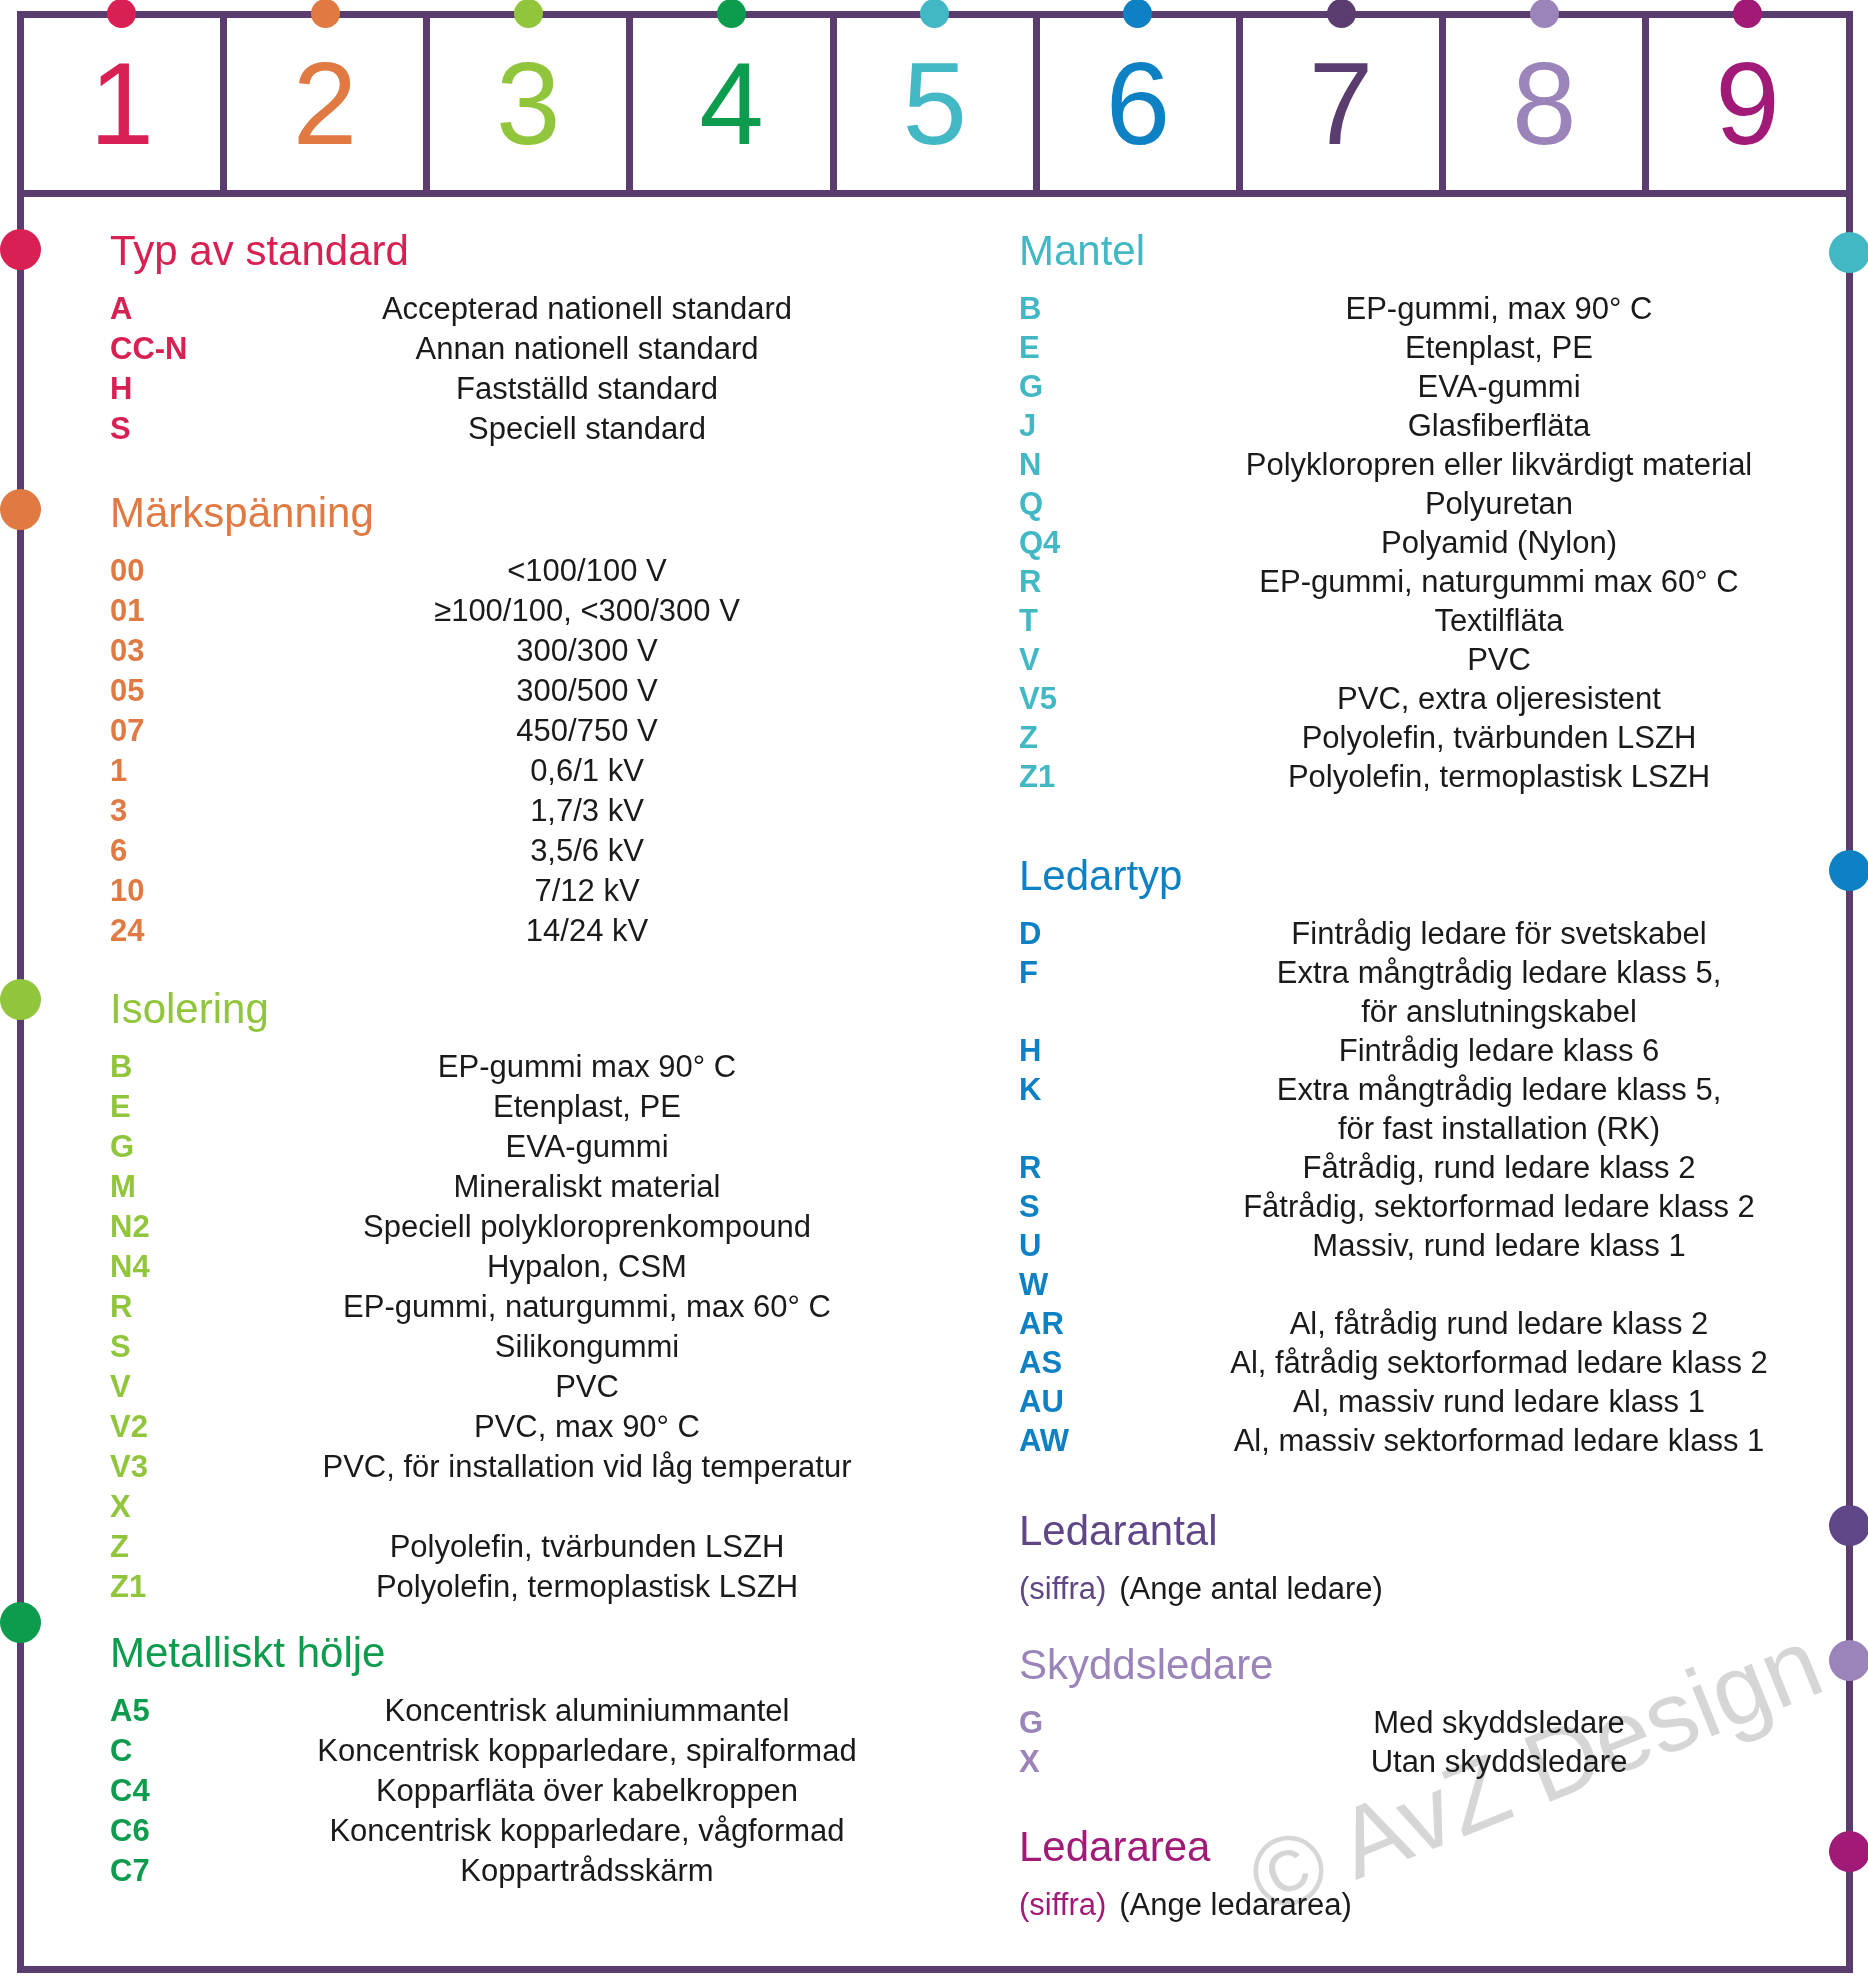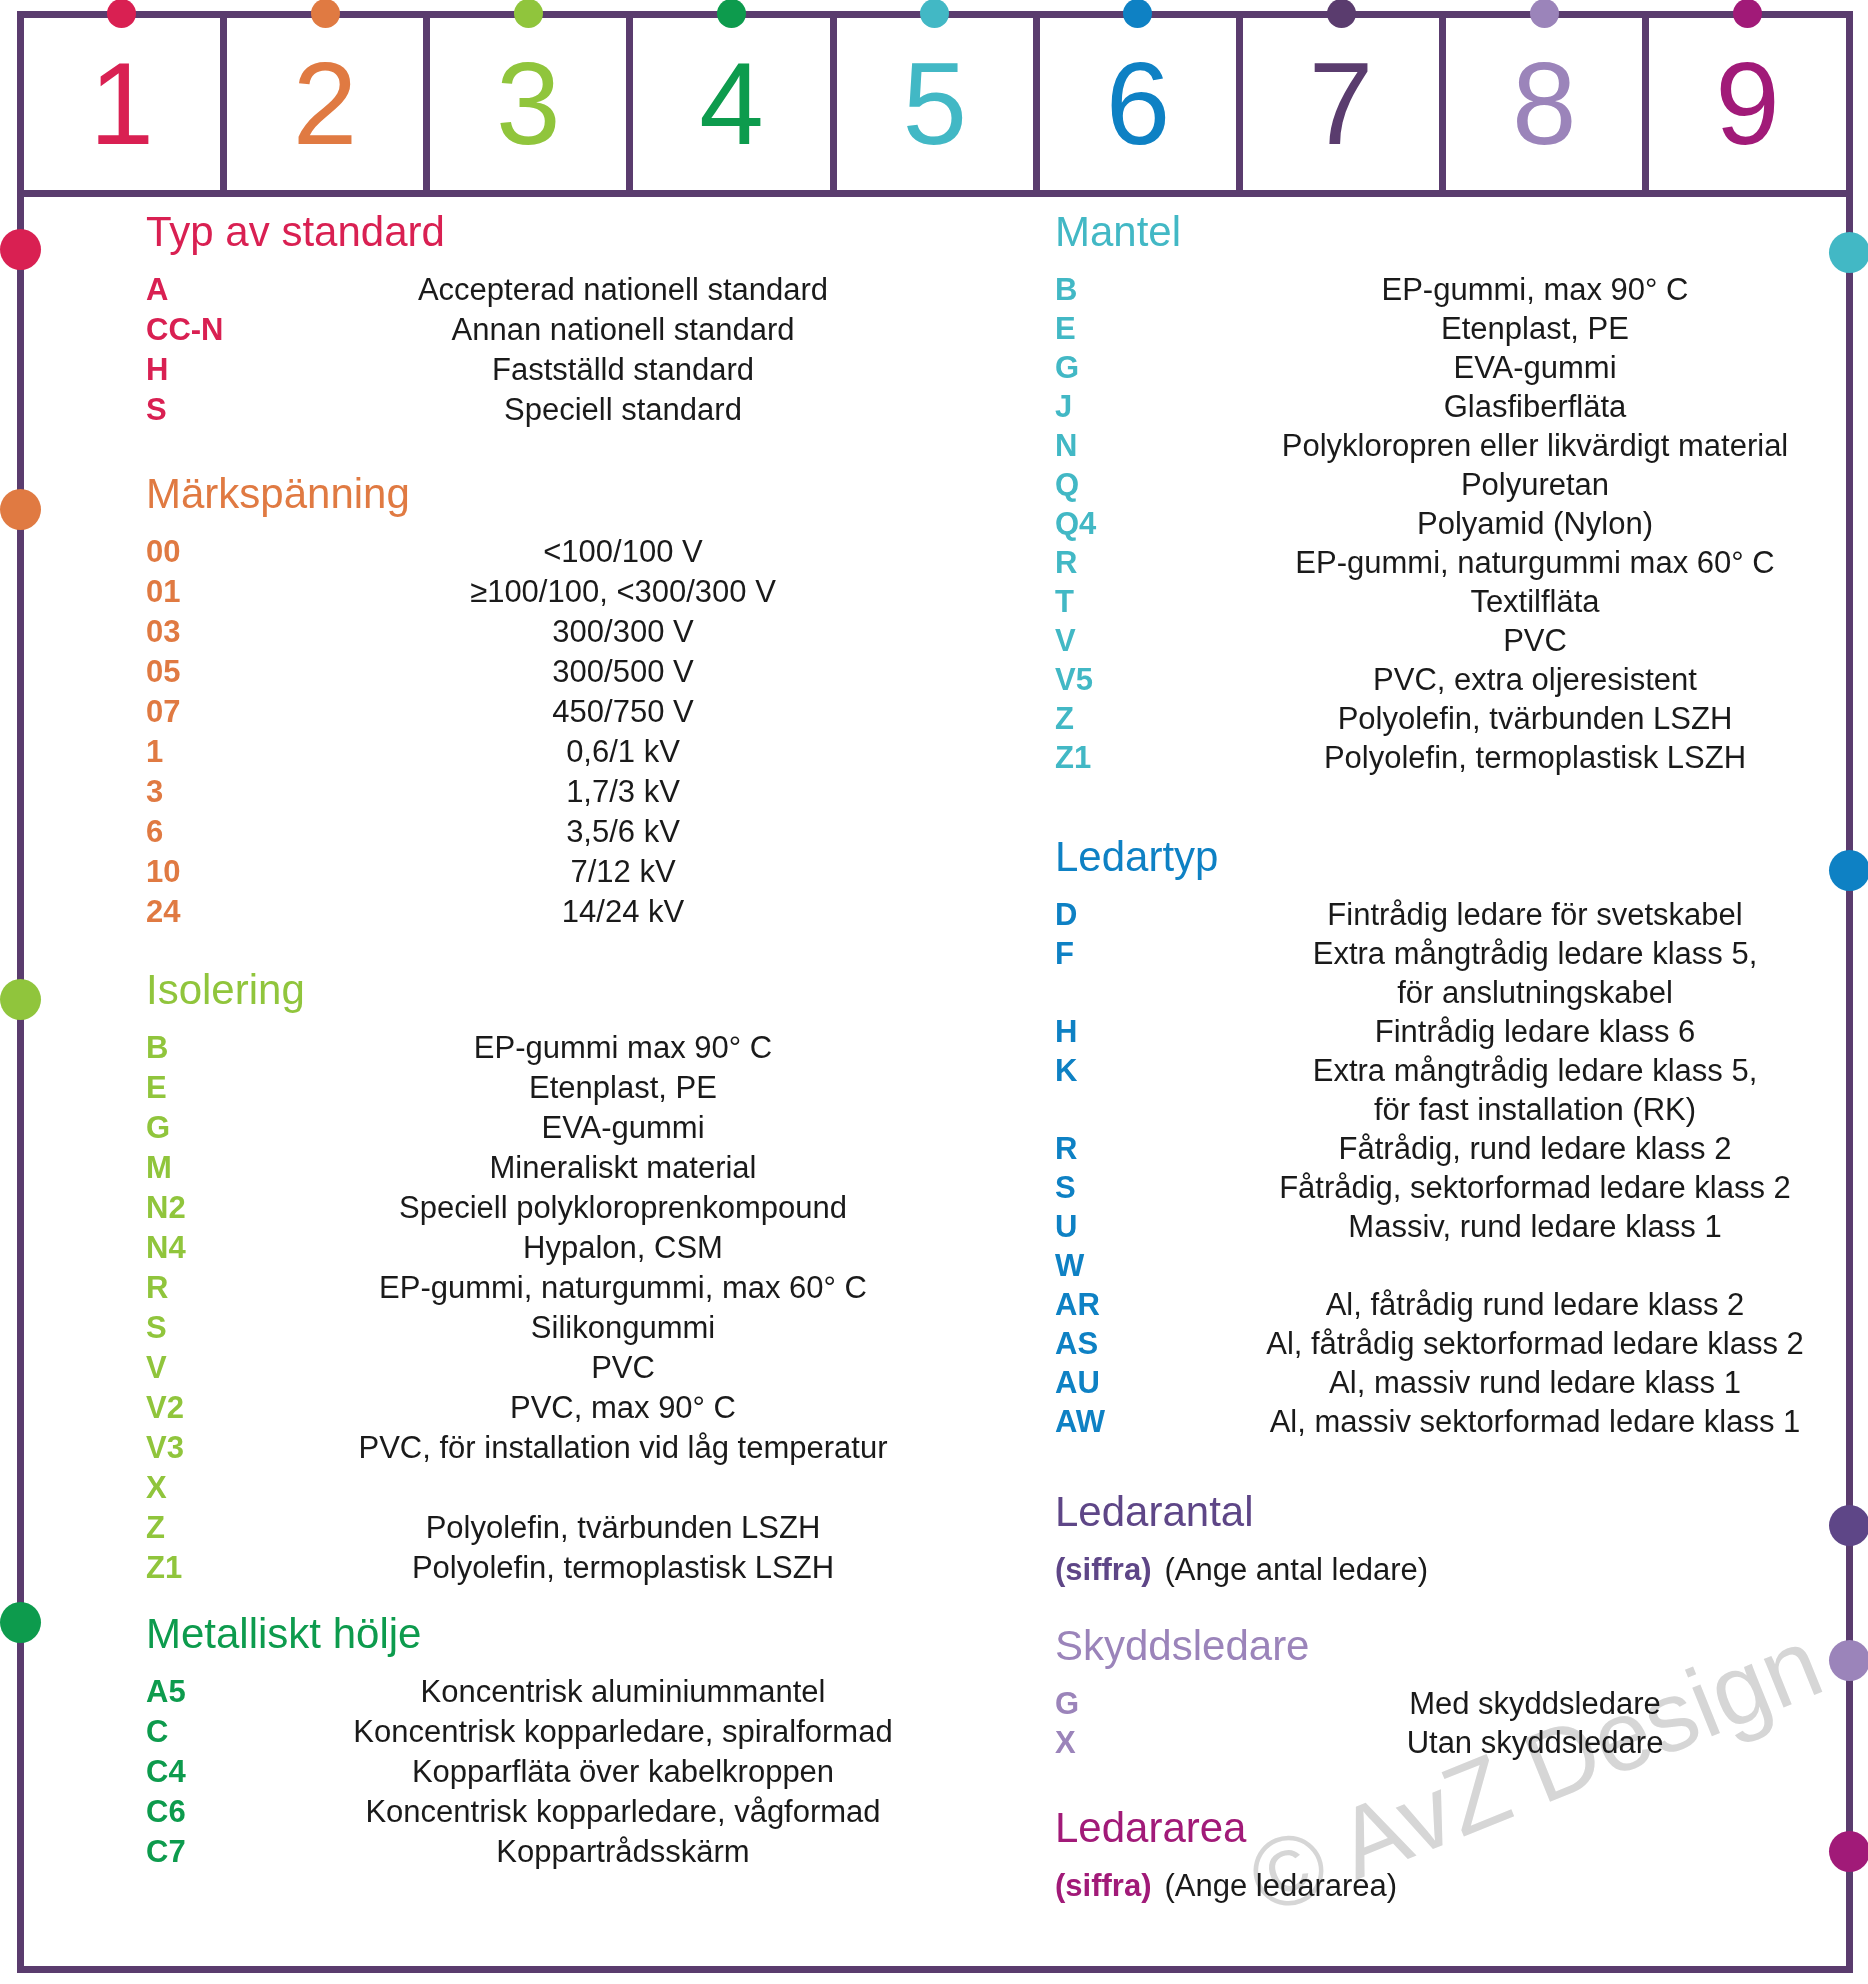--- a/index.html
+++ b/index.html
@@ -26,35 +26,35 @@
   .cell-number{font-size:116px;line-height:1;}
   .cell-dot{
     position:absolute;top:-18.3px;left:50%;margin-left:-14.5px;
     width:29px;height:29px;border-radius:50%;
   }
   
   .side-dot{position:absolute;width:41px;height:41px;border-radius:50%;}
   .side-dot.left{left:0px;}
   .side-dot.right{left:1829px;}
   
-  .col{position:absolute;top:208px;margin-left:36px;}
+  .col{position:absolute;top:227px;}
   .col-left{left:110px;width:838px;}
   .col-right{left:1019px;width:844px;}
   .section{--accent:#000;}
   .section-title{
     font-size:42px;line-height:47px;margin:0 0 15px 0;font-weight:normal;
     color:var(--accent);
   }
   .row{display:flex;align-items:flex-start;font-size:31px;}
   .col-left .row{line-height:40px;}
   .col-right .row{line-height:39px;}
   .code{flex:0 0 116px;font-weight:bold;color:var(--accent);}
   .desc{flex:1 1 auto;white-space:pre-line;text-align:center;}
   .note{font-size:31px;line-height:39px;}
-  .note .note-bold{font-weight:bold;color:var(--accent);margin-right:13px;}
+  .note .note-bold{font-weight:normal;color:var(--accent);margin-right:13px;}
   
   #sec-markspanning{margin-top:40px;}
   #sec-isolering{margin-top:34px;}
   #sec-metalliskt-holje{margin-top:21.5px;}
   #sec-ledartyp{margin-top:56px;}
   #sec-ledarantal{margin-top:47px;}
   #sec-skyddsledare{margin-top:33px;}
   #sec-ledararea{margin-top:42px;}
   
   .watermark{

